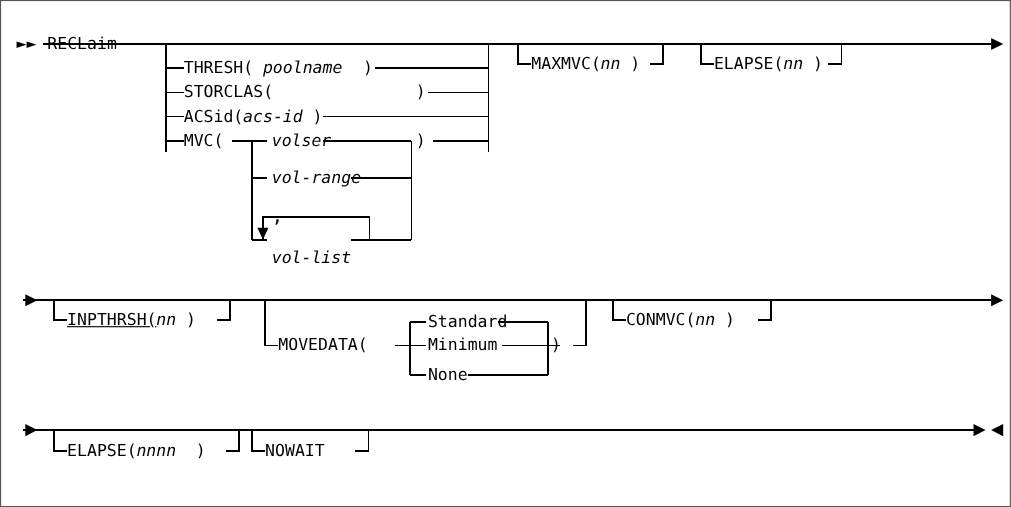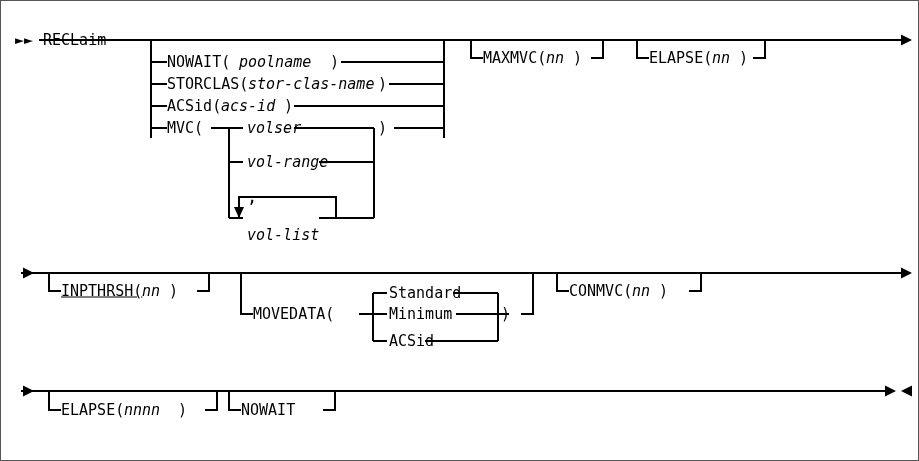--- a/index.html
+++ b/index.html
@@ -142,26 +142,25 @@
 
       <path class="seg" d="M 228 390 L 228 409 L 240 409"></path>
       <path class="seg" d="M 322 409 L 334 409 L 334 390"></path>
     </g>
   </svg>
 
   <span class="tok kw" style="left:14px; top:39px;">►►</span>
 
   <span class="tok kw" style="left:42px; top:39px;">RECLaim</span>
 
-  <span class="tok kw" style="left:166px; top:61px;">NOWAIT(</span>
+  <span class="tok kw" style="left:166px; top:61px;">THRESH(</span>
   <span class="tok var" style="left:238px; top:61px;">poolname</span>
   <span class="tok punct" style="left:329px; top:61px;">)</span>
 
   <span class="tok kw" style="left:166px; top:83px;">STORCLAS(</span>
-  <span class="tok var" style="left:247px; top:83px;">stor-clas-name</span>
   <span class="tok punct" style="left:377px; top:83px;">)</span>
 
   <span class="tok kw" style="left:166px; top:105px;">ACSid(</span>
   <span class="tok var" style="left:220px; top:105px;">acs-id</span>
   <span class="tok punct" style="left:283px; top:105px;">)</span>
 
   <span class="tok kw" style="left:166px; top:127px;">MVC(</span>
 
   <span class="tok var" style="left:246px; top:127px;font-style:italic;">volser</span>
   <span class="tok var" style="left:246px; top:161px;">vol-range</span>
@@ -178,21 +177,21 @@
   <span class="tok var" style="left:711px; top:57px;">nn</span>
   <span class="tok punct" style="left:738px; top:57px;">)</span>
 
   <span class="tok kw" style="left:60px; top:290px;text-decoration:underline;">INPTHRSH(</span>
   <span class="tok var" style="left:141px; top:290px;">nn</span>
   <span class="tok punct" style="left:168px; top:290px;">)</span>
 
   <span class="tok kw" style="left:252px; top:313px;">MOVEDATA(</span>
   <span class="tok kw" style="left:388px; top:292px;">Standard</span>
   <span class="tok kw" style="left:388px; top:313px;">Minimum</span>
-  <span class="tok kw" style="left:388px; top:340px;">ACSid</span>
+  <span class="tok kw" style="left:388px; top:340px;">None</span>
   <span class="tok punct" style="left:500px; top:313px;">)</span>
 
   <span class="tok kw" style="left:568px; top:290px;">CONMVC(</span>
   <span class="tok var" style="left:631px; top:290px;">nn</span>
   <span class="tok punct" style="left:658px; top:290px;">)</span>
 
   <span class="tok kw" style="left:60px; top:409px;">ELAPSE(</span>
   <span class="tok var" style="left:123px; top:409px;">nnnn</span>
   <span class="tok punct" style="left:177px; top:409px;">)</span>
 

